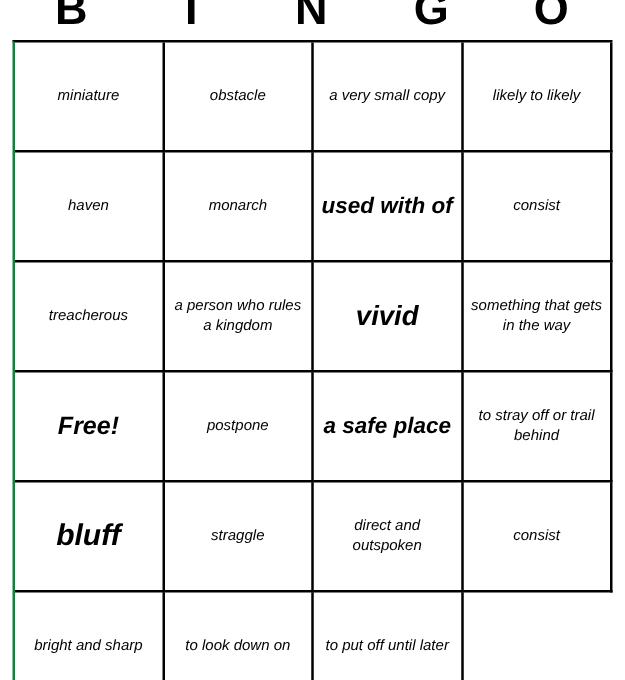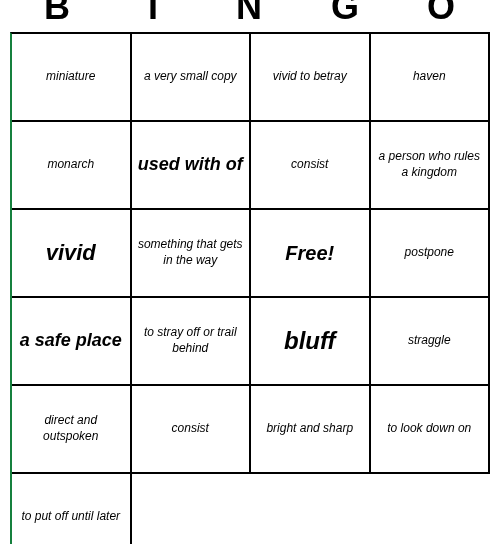--- a/index.html
+++ b/index.html
@@ -85,26 +85,28 @@
 
   <div class="bingo-header-cell">B</div>
       <div class="bingo-header-cell">I</div>
       <div class="bingo-header-cell">N</div>
       <div class="bingo-header-cell">G</div>
       <div class="bingo-header-cell">O</div>
     </div>
   <div class="bingo-grid">
 
   <div class="bingo-cell">miniature</div>
+      <div class="bingo-cell">obstacle</div>
       <div class="bingo-cell">a very small copy</div>
-      <div class="bingo-cell">vivid to betray</div>
+      <div class="bingo-cell">likely to likely</div>
       <div class="bingo-cell">haven</div>
       <div class="bingo-cell">monarch</div>
       <div class="bingo-cell medium-large">used with of</div>
       <div class="bingo-cell">consist</div>
+      <div class="bingo-cell">treacherous</div>
       <div class="bingo-cell">a person who rules a kingdom</div>
       <div class="bingo-cell large-text">vivid</div>
       <div class="bingo-cell">something that gets in the way</div>
       <div class="bingo-cell free">Free!</div>
       <div class="bingo-cell">postpone</div>
       <div class="bingo-cell medium-large">a safe place</div>
       <div class="bingo-cell">to stray off or trail behind</div>
       <div class="bingo-cell bold-text">bluff</div>
       <div class="bingo-cell">straggle</div>
       <div class="bingo-cell">direct and outspoken</div>

